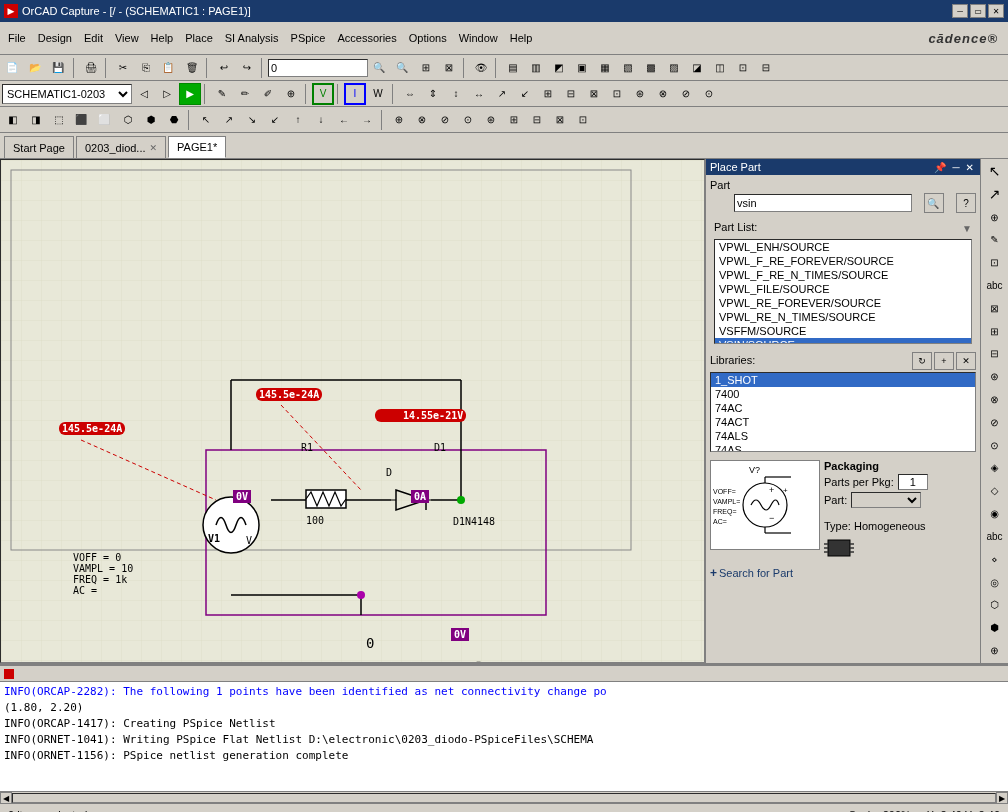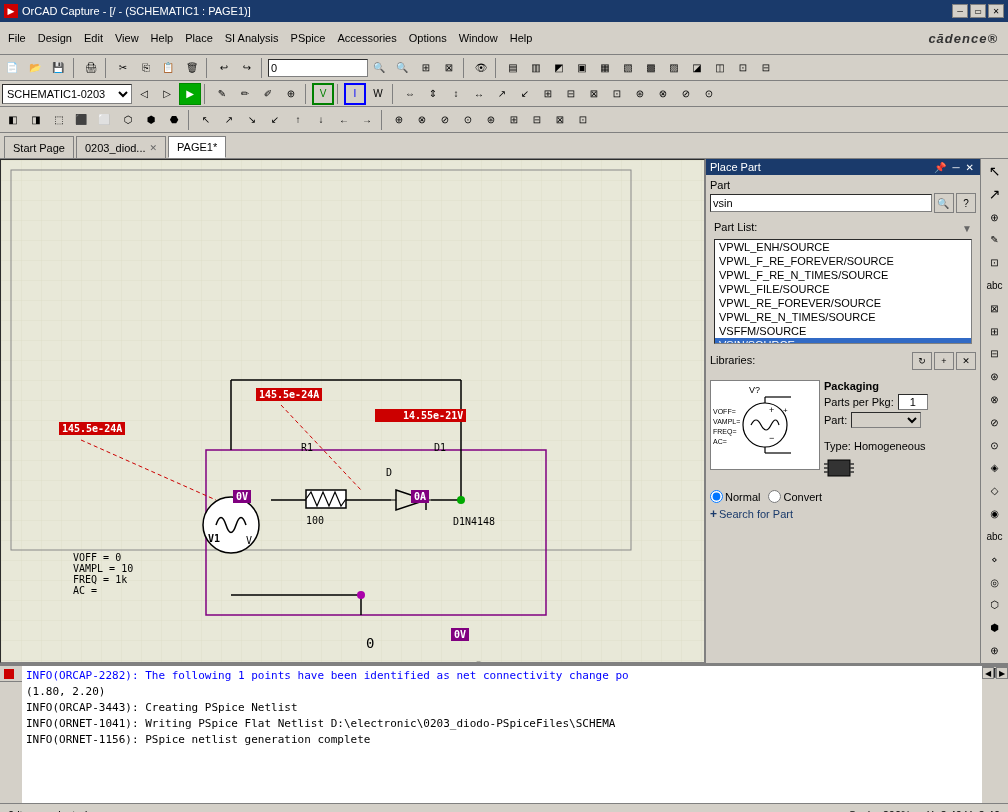--- a/index.html
+++ b/index.html
@@ -51,21 +51,21 @@
     #place-part-header .panel-controls { display: flex; gap: 2px; }
     #place-part-header .panel-btn { color: white; font-size: 10px; cursor: pointer; padding: 0 2px; }
 
     
     #far-right-toolbar { width: 28px; background: #d4d0c8; border-left: 1px solid #808080; display: flex; flex-direction: column; align-items: center; padding: 2px; gap: 2px; }
     .rt-btn { width: 22px; height: 22px; background: #d4d0c8; border: 1px solid #d4d0c8; display: flex; align-items: center; justify-content: center; cursor: pointer; font-size: 10px; }
 
     
     .panel-section { padding: 4px; }
     .panel-label { font-size: 11px; color: black; margin-bottom: 2px; }
-    .panel-input-row { display: flex; align-items: center; gap: 2px; margin-bottom: 4px; }
+    .panel-input-row { display: flex; align-items: center; gap: 12px; margin-bottom: 4px; margin-left: 24px; }
     .panel-input { flex: 1; height: 18px; border: 1px inset #808080; background: white; font-size: 11px; padding: 0 2px; }
     .panel-icon-btn { width: 20px; height: 20px; background: #d4d0c8; border: 1px solid #808080; display: flex; align-items: center; justify-content: center; cursor: pointer; font-size: 10px; }
 
     
     #part-list-container { margin: 4px; border: 1px inset #808080; background: white; height: 105px; overflow-y: auto; }
     .part-list-item { padding: 1px 4px; font-size: 11px; cursor: pointer; white-space: nowrap; }
     .part-list-item.selected { background: #316ac5; color: white; }
     .part-list-header { display: flex; align-items: center; justify-content: space-between; padding: 0 4px; }
     .filter-icon { font-size: 10px; color: #666; }
 
@@ -88,34 +88,34 @@
     .pkg-type-row { margin-top: 12px; font-size: 11px; }
     .pkg-type-input { width: 90px; height: 16px; border: 1px inset #808080; background: #d4d0c8; font-size: 10px; padding: 0 2px; }
 
     
     #radio-section { padding: 4px; display: flex; align-items: center; gap: 8px; }
     .radio-label { display: flex; align-items: center; gap: 2px; font-size: 11px; cursor: pointer; }
     #search-section { padding: 0 4px 4px 4px; }
     .search-btn { display: flex; align-items: center; gap: 2px; font-size: 11px; cursor: pointer; color: #1a3a6b; }
 
     
-    #bottom-area { height: 140px; border-top: 3px solid #808080; display: flex; }
+    #bottom-area { height: 140px; border-top: 3px solid #808080; display: flex; flex-direction: column; }
     #log-header { height: 16px; background: #d4d0c8; display: flex; align-items: center; padding: 0 4px; border-bottom: 1px solid #808080; }
     #log-content { flex: 1; background: white; overflow-y: auto; padding: 2px 4px; font-size: 11px; font-family: monospace; }
     .log-line { line-height: 16px; }
     .log-line.highlight { color: blue; }
     .log-line.coords { color: black; }
     #log-scroll { height: 12px; background: #d4d0c8; border-top: 1px solid #808080; }
 
     
     #status-bar { height: 22px; background: #d4d0c8; border-top: 1px solid #808080; display: flex; align-items: center; padding: 0 8px; justify-content: space-between; font-size: 11px; }
 
     
     .sch-label { position: absolute; font-size: 10px; font-family: monospace; }
-    .annotation-box { position: absolute; background: #cc0000; color: white; font-size: 10px; padding: 1px 3px; font-family: monospace; font-weight: bold; }
+    .annotation-box { position: absolute; background: #cc0000; color: white; font-size: 10px; padding: 1px 3px; font-family: monospace; font-weight: bold; border-radius: 6px; }
     .voltage-label { position: absolute; background: #800080; color: white; font-size: 10px; padding: 1px 3px; font-family: monospace; font-weight: bold; }
 
     
     #sch-svg { position: absolute; top: 0; left: 0; width: 100%; height: 100%; }
 
     
     #sch-hscroll { height: 14px; background: #d4d0c8; border-top: 1px solid #808080; display: flex; align-items: center; }
 
     .schematic-wrapper { flex: 1; display: flex; flex-direction: column; }
   </style>
@@ -391,20 +391,28 @@
     </div>
 
     <div id="libraries-section">
       <div class="lib-header">
         <span class="panel-label">Libraries:</span>
         <div class="lib-controls">
           <div class="lib-btn">↻</div>
           <div class="lib-btn">+</div>
           <div class="lib-btn">✕</div>
         </div>
+      </div>
+      <div id="lib-list-container">
+        <div class="lib-item selected">1_SHOT</div>
+        <div class="lib-item">7400</div>
+        <div class="lib-item">74AC</div>
+        <div class="lib-item">74ACT</div>
+        <div class="lib-item">74ALS</div>
+        <div class="lib-item">74AS</div>
       </div>
     </div>
 
     <div id="preview-section">
       <div id="preview-canvas">
 
         <svg width="108" height="88" xmlns="http://www.w3.org/2000/svg">
 
           <text x="38" y="12" font-size="9" fill="black">V?</text>
           <text x="72" y="32" font-size="8" fill="black">+</text>
@@ -451,30 +459,20 @@
             <line x1="0" y1="12" x2="4" y2="12" stroke="#333" stroke-width="1.5"></line>
             <line x1="0" y1="16" x2="4" y2="16" stroke="#333" stroke-width="1.5"></line>
             <line x1="26" y1="8" x2="30" y2="8" stroke="#333" stroke-width="1.5"></line>
             <line x1="26" y1="12" x2="30" y2="12" stroke="#333" stroke-width="1.5"></line>
             <line x1="26" y1="16" x2="30" y2="16" stroke="#333" stroke-width="1.5"></line>
           </svg>
         </div>
       </div>
     </div>
 
-    <div id="radio-section">
-      <label class="radio-label">
-        <input type="radio" name="viewmode" checked="" style="">
-        <span>Normal</span>
-      </label>
-      <label class="radio-label">
-        <input type="radio" name="viewmode" style="">
-        <span>Convert</span>
-      </label>
-    </div>
 
     <div id="search-section">
       <div class="search-btn">
         <span style="font-size:12px;font-weight:bold;">+</span>
         <span>Search for Part</span>
       </div>
     </div>
   </div>
 
   <div id="far-right-toolbar">
@@ -503,21 +501,21 @@
   </div>
 </div>
 
 <div id="bottom-area">
   <div id="log-header">
     <div style="width:10px;height:10px;background:#cc0000;margin-right:4px;"></div>
   </div>
   <div id="log-content">
     <div class="log-line highlight">INFO(ORCAP-2282): The following 1 points have been identified as net connectivity change po</div>
     <div class="log-line coords">(1.80, 2.20)</div>
-    <div class="log-line">INFO(ORCAP-3443): Creating PSpice Netlist</div>
+    <div class="log-line">INFO(ORCAP-1417): Creating PSpice Netlist</div>
     <div class="log-line">INFO(ORNET-1041): Writing PSpice Flat Netlist D:\electronic\0203_diodo-PSpiceFiles\SCHEMA</div>
     <div class="log-line">INFO(ORNET-1156): PSpice netlist generation complete</div>
   </div>
   <div id="log-scroll">
     <div style="display:flex;height:12px;align-items:center;">
       <div style="width:12px;height:12px;background:#d4d0c8;border:1px solid #808080;display:flex;align-items:center;justify-content:center;font-size:8px;cursor:pointer;">◀</div>
       <div style="flex:1;height:10px;background:#d4d0c8;border:1px inset #808080;"></div>
       <div style="width:12px;height:12px;background:#d4d0c8;border:1px solid #808080;display:flex;align-items:center;justify-content:center;font-size:8px;cursor:pointer;">▶</div>
     </div>
   </div>

